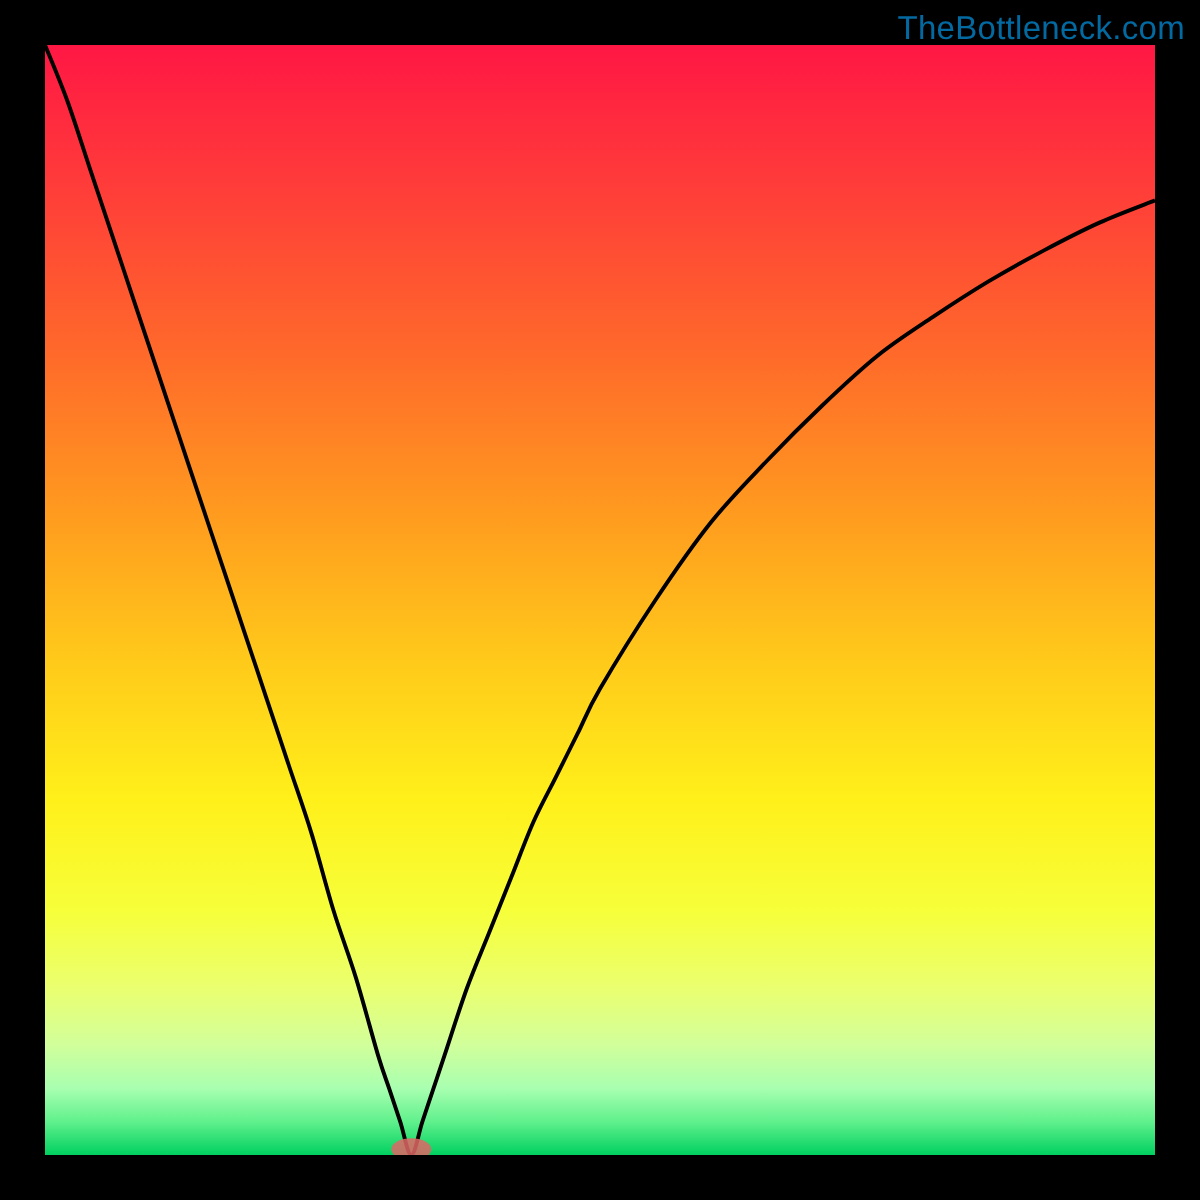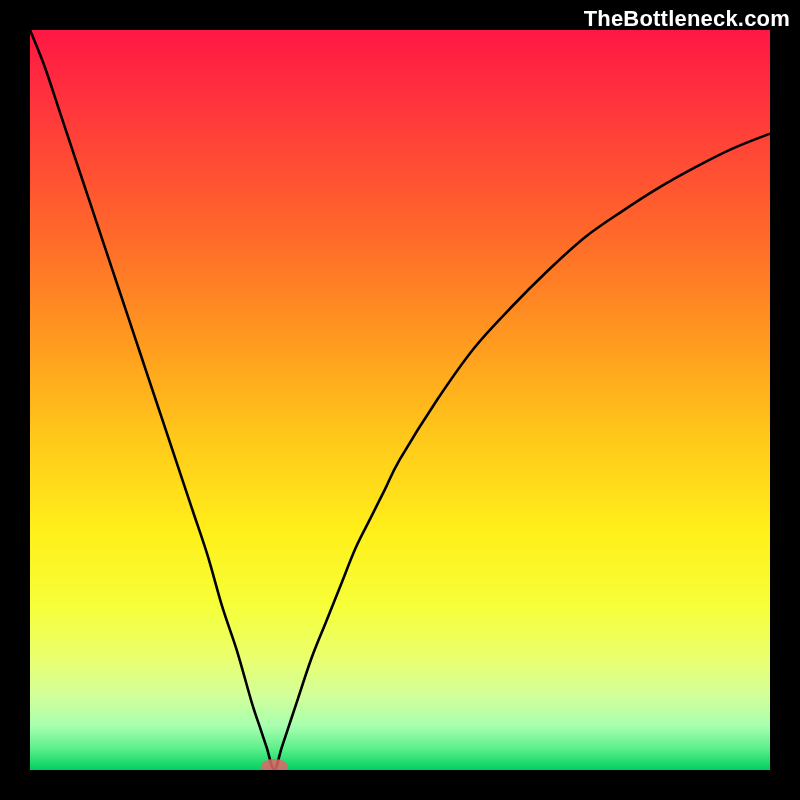--- a/index.html
+++ b/index.html
@@ -16,23 +16,23 @@
     left: 30px;
     top: 30px;
     width: 740px;
     height: 740px;
     overflow: hidden;
   }
   .watermark {
     position: absolute;
     top: 6px;
     right: 10px;
-    color: #ffffff;
+    color: #0369a1;
     font-size: 22px;
-    font-weight: 700;
+    font-weight: 400;
     z-index: 10;
     letter-spacing: 0.2px;
   }
   svg {
     display: block;
   }
 </style>
 </head>
 <body>
 

